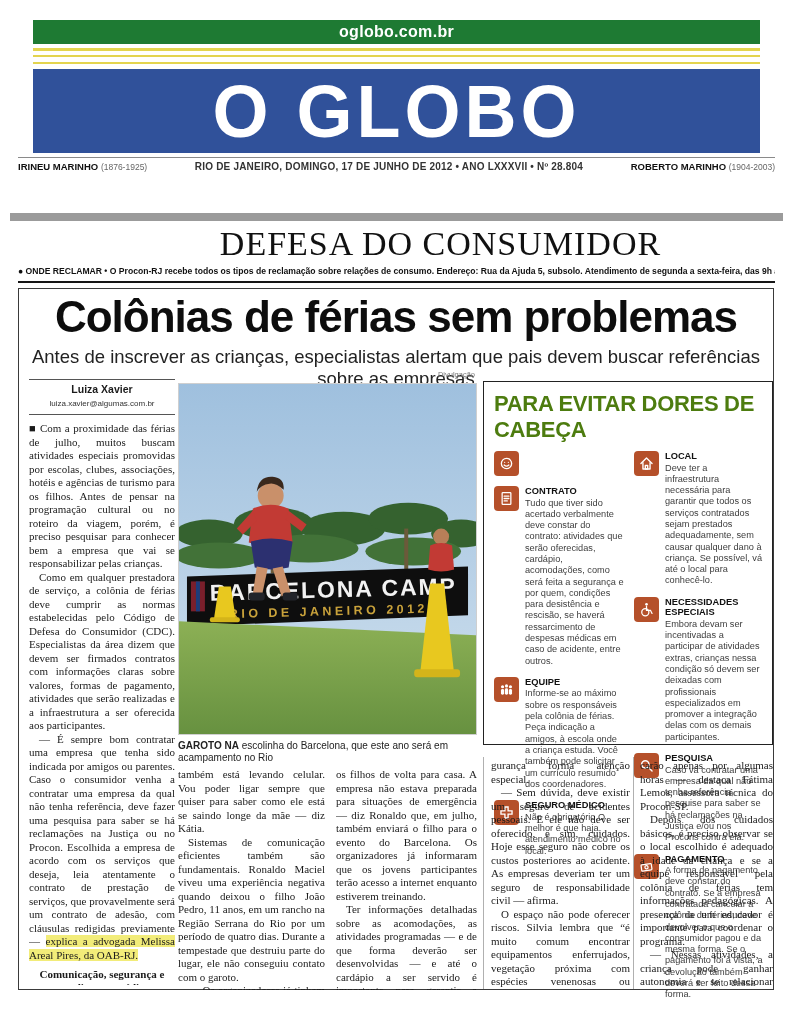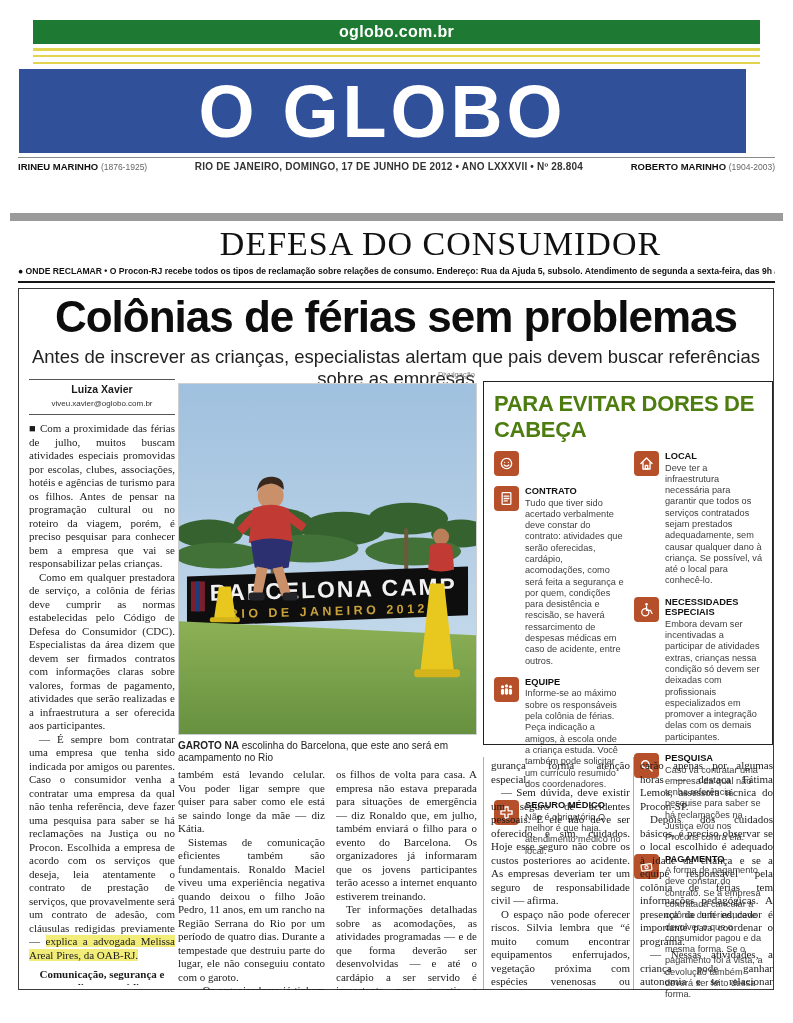--- a/index.html
+++ b/index.html
@@ -5,21 +5,21 @@
   html,body{margin:0;padding:0;background:#e9e9e9;}
   .page{position:relative;width:793px;height:1023px;background:#ffffff;margin:0 auto;
         font-family:"Liberation Sans",sans-serif;color:#1b1b1b;overflow:hidden;padding-left:23px;}
 
   
   .green-bar{position:absolute;left:33px;top:20px;width:727px;height:24px;background:#1e7a33;
              display:flex;align-items:center;justify-content:center;}
   .green-bar span{color:#fff;font-weight:bold;font-size:16px;letter-spacing:.3px;}
   .stripes{position:absolute;left:33px;top:48px;width:727px;height:17px;
            background:repeating-linear-gradient(to bottom,#e3d44f 0 2.5px,#ffffff 2.5px 6.8px);}
-  .blue-band{position:absolute;left:19px;top:69px;width:727px;height:84px;background:#30519a;
+  .blue-band{position:absolute;left:33px;top:69px;width:727px;height:84px;background:#30519a;
              display:flex;align-items:center;justify-content:center;}
   .blue-band span{color:#fff;font-weight:bold;font-size:72px;letter-spacing:4px;
                   transform:scaleY(1.02);font-family:"Liberation Sans",sans-serif;}
   .mast-rule{position:absolute;left:18px;top:157px;width:757px;border-top:1px solid #8a8a8a;}
   .founders{position:absolute;left:18px;top:161px;width:757px;display:flex;
             justify-content:space-between;align-items:baseline;font-size:9.5px;}
   .founders .nm{font-weight:bold;color:#111;text-align:right;}
   .founders .dt{color:#666;font-weight:normal;font-size:8.5px;}
   .dateline{font-weight:bold;color:#333;font-size:10px;letter-spacing:.2px;}
 
@@ -118,21 +118,21 @@
   <div class="black-rule"></div>
 
   <div class="article-box">
     <div class="headline">Colônias de férias sem problemas</div>
     <div class="subheadline">Antes de inscrever as crianças, especialistas alertam que pais devem buscar referências sobre as empresas</div>
     <div class="credit">Divulgação</div>
 
     <div class="bodycol col1">
       <div class="byline">
         <span class="bname">Luiza Xavier</span>
-        <span class="bmail">viveu.xavier@oglobo.com.br</span>
+        <span class="bmail">luiza.xavier@algumas.com.br</span>
       </div>
       <p>■ Com a proximidade das férias de julho, muitos buscam atividades especiais promovidas por escolas, clubes, associações, hotéis e agências de turismo para os filhos. Antes de pensar na programação cultural ou no roteiro da viagem, porém, é preciso pesquisar para conhecer bem a empresa que vai se responsabilizar pelas crianças.</p>
       <p>Como em qualquer prestadora de serviço, a colônia de férias deve cumprir as normas estabelecidas pelo Código de Defesa do Consumidor (CDC). Especialistas da área dizem que devem ser firmados contratos com informações claras sobre valores, formas de pagamento, atividades que serão realizadas e a infraestrutura a ser oferecida aos participantes.</p>
       <p><span>— É sempre bom contratar uma empresa que tenha sido indicada por amigos ou parentes. Caso o consumidor venha a contratar uma empresa da qual não tenha referência, deve fazer uma pesquisa para saber se há reclamações na Justiça ou no Procon. Escolhida a empresa de acordo com os serviços que deseja, leia atentamente o contrato de prestação de serviços, que provavelmente será um contrato de adesão, com cláusulas redigidas previamente — </span><span class="hl">explica a advogada Melissa Areal Pires, da OAB-RJ.</span></p>
       <p class="crosshead">Comunicação, segurança e atendimento médico</p>
 
     </div>
 
     <div class="photo-wrap">
       <svg viewBox="0 0 298 351" width="297" height="350" preserveAspectRatio="none">

